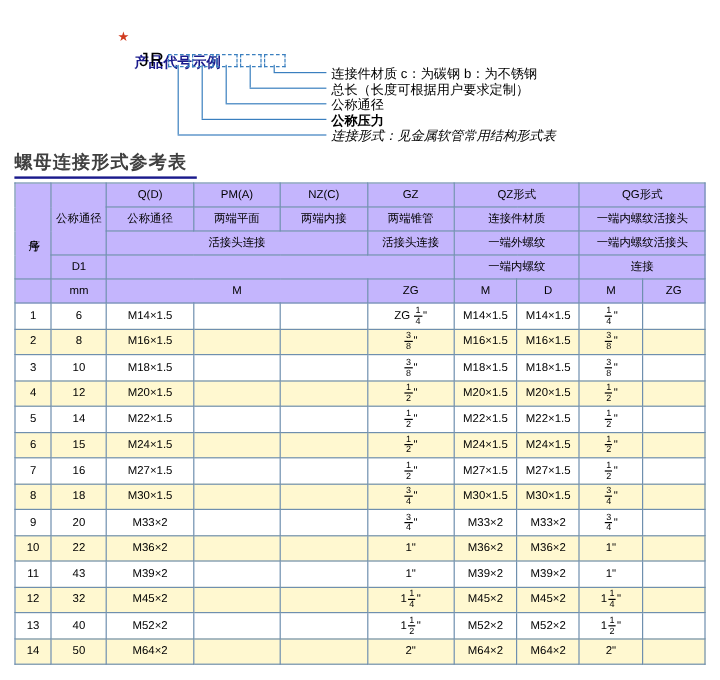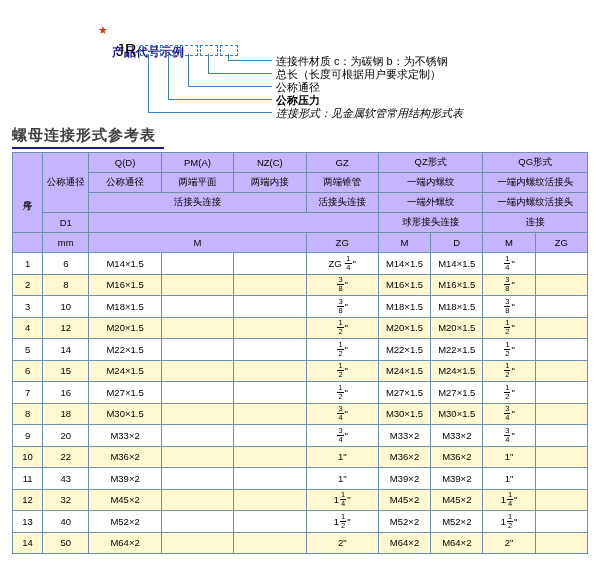--- a/index.html
+++ b/index.html
@@ -187,33 +187,33 @@
       <td>NZ(C)</td>
       <td>GZ</td>
       <td colspan="2">QZ形式</td>
       <td colspan="2">QG形式</td>
     </tr>
     <tr>
       <td>公称通径</td>
       <td>两端平面</td>
       <td>两端内接</td>
       <td>两端锥管</td>
-      <td colspan="2">一端内螺纹</td>
+      <td colspan="2">连接件材质</td>
       <td colspan="2">一端内螺纹活接头</td>
     </tr>
     <tr>
       <td colspan="3">活接头连接</td>
       <td>活接头连接</td>
       <td colspan="2">一端外螺纹</td>
       <td colspan="2">一端内螺纹活接头</td>
     </tr>
     <tr>
       <td>D1</td>
       <td colspan="4"></td>
-      <td colspan="2">球形接头连接</td>
+      <td colspan="2">一端内螺纹</td>
       <td colspan="2">连接</td>
     </tr>
     <tr>
       <td></td>
       <td>mm</td>
       <td colspan="3">M</td>
       <td>ZG</td>
       <td>M</td>
       <td>D</td>
       <td>M</td>

